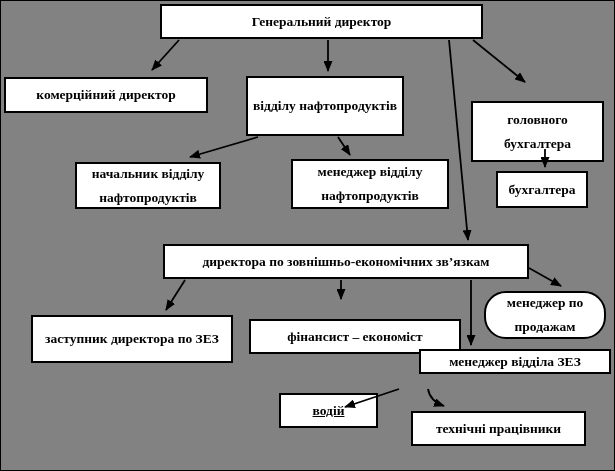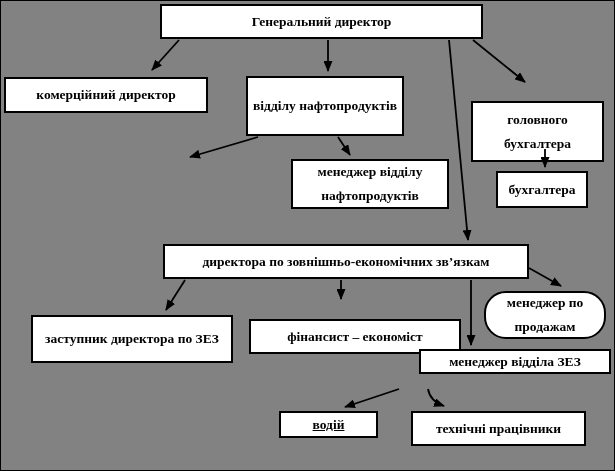--- a/index.html
+++ b/index.html
@@ -41,32 +41,33 @@
   #n-oil-dept     { left:245px; top:75px;  width:158px; height:60px; }
   #n-chief-acct   { left:470px; top:100px;  width:133px; height:61px; }
   #n-head-oil     { left:74px;  top:161px; width:146px; height:47px; }
   #n-mgr-oil      { left:290px; top:158px; width:158px; height:50px; }
   #n-acct         { left:495px; top:170px; width:92px; height:37px; }
   #n-director-fez { left:162px; top:243px; width:366px; height:35px; }
   #n-deputy       { left:30px;  top:314px; width:202px; height:48px; }
   #n-financier    { left:248px; top:318px; width:212px; height:35px; }
   #n-sales        { left:483px; top:290px; width:122px; height:48px;border-radius:22px; }
   #n-fez-mgr      { left:388px; top:348px; width:192px; height:25px;margin-left:30px; }
-  #n-driver       { left:278px; top:410px; width:99px;  height:27px;text-decoration:underline; }
+  #n-driver       { left:278px; top:392px; width:99px;  height:35px;text-decoration:underline; }
   #n-tech         { left:410px; top:410px; width:175px; height:35px; }
 </style>
 </head>
 <body>
 
 <div class="canvas" style="background: rgb(130, 130, 130); border-color: rgb(0, 0, 0);">
 
   <div class="node" id="n-general">Генеральний директор</div>
   <div class="node" id="n-commercial">комерційний директор</div>
   <div class="node" id="n-oil-dept">відділу нафтопродуктів</div>
   <div class="node" id="n-chief-acct">головного бухгалтера</div>
+  <div class="node" id="n-head-oil">начальник відділу нафтопродуктів</div>
   <div class="node" id="n-mgr-oil">менеджер відділу нафтопродуктів</div>
   <div class="node" id="n-acct">бухгалтера</div>
   <div class="node" id="n-director-fez">директора по зовнішньо-економічних  зв’язкам</div>
   <div class="node" id="n-deputy">заступник директора по ЗЕЗ</div>
   <div class="node" id="n-financier">фінансист – економіст</div>
   <div class="node" id="n-sales">менеджер по продажам</div>
   <div class="node" id="n-fez-mgr">менеджер відділа  ЗЕЗ</div>
   <div class="node" id="n-driver">водій</div>
   <div class="node" id="n-tech">технічні працівники</div>
 

